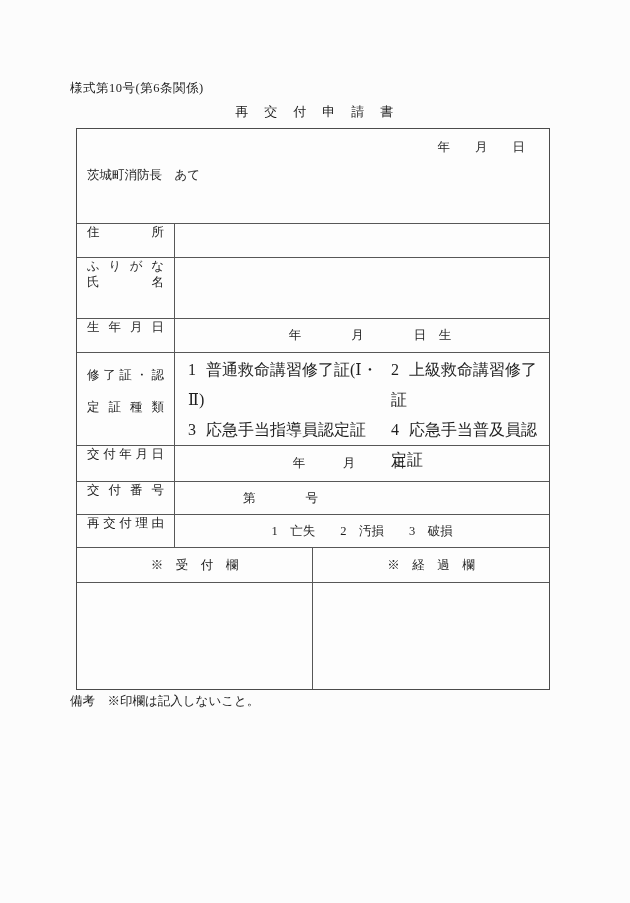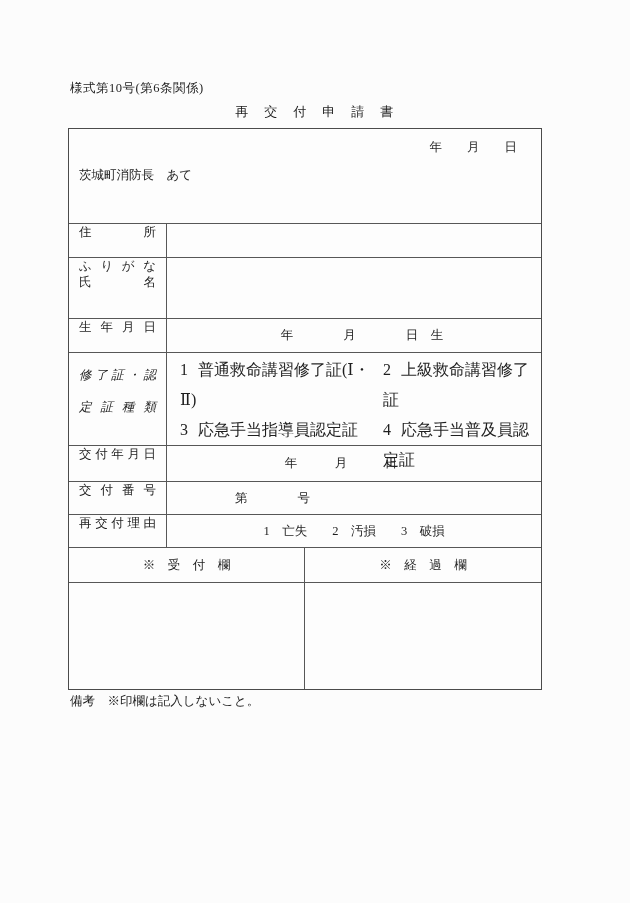--- a/index.html
+++ b/index.html
@@ -14,21 +14,21 @@
   .form-number {
     position: absolute; left: 70px; top: 81px;
     font-size: 12.5px; letter-spacing: 0.5px; line-height: 14px;
   }
   .doc-title {
     position: absolute; left: 78px; top: 104px; width: 474px;
     text-align: center; font-size: 13px; letter-spacing: 1.5px; line-height: 16px;
   }
 
   .form-table {
-    position: absolute; left: 68px; top: 128px;
+    position: absolute; left: 76px; top: 128px;
     width: 474px; height: 562px;
     border: 1px solid #4b4b4b;
     background: #fdfdfd;
   }
   .row { display: flex; border-bottom: 1px solid #575757; }
   .row.last { border-bottom: none; }
 
   
   .top-box { display: block; height: 95px; padding: 10px 24px 0 10px; }
   .date-line { text-align: right; font-size: 12.5px; line-height: 16px; }
@@ -54,21 +54,21 @@
   .v-center { justify-content: center; }
 
   .h34 { height: 34px; }
   .h61 { height: 61px; gap: 12px; }
   .h93 { height: 93px; }
   .h36 { height: 36px; }
   .h33 { height: 33px; }
   .h35 { height: 35px; }
   .h106 { height: 106px; }
 
-  .cert-label { padding-top: 6px; font-style: italic; }
+  .cert-label { padding-top: 6px; }
   .cert-label .jline { line-height: 32px; }
   .cert-value { display: block; padding: 2px 0 0 13px; }
   .cert-grid {
     display: grid; grid-template-columns: 203px 1fr;
     line-height: 30px; font-size: 16px;
   }
   .opt-num { display: inline-block; margin-right: 10px; }
 
   .birth-value { padding-left: 16px; }
   .issuedate-value { padding-right: 26px; }

